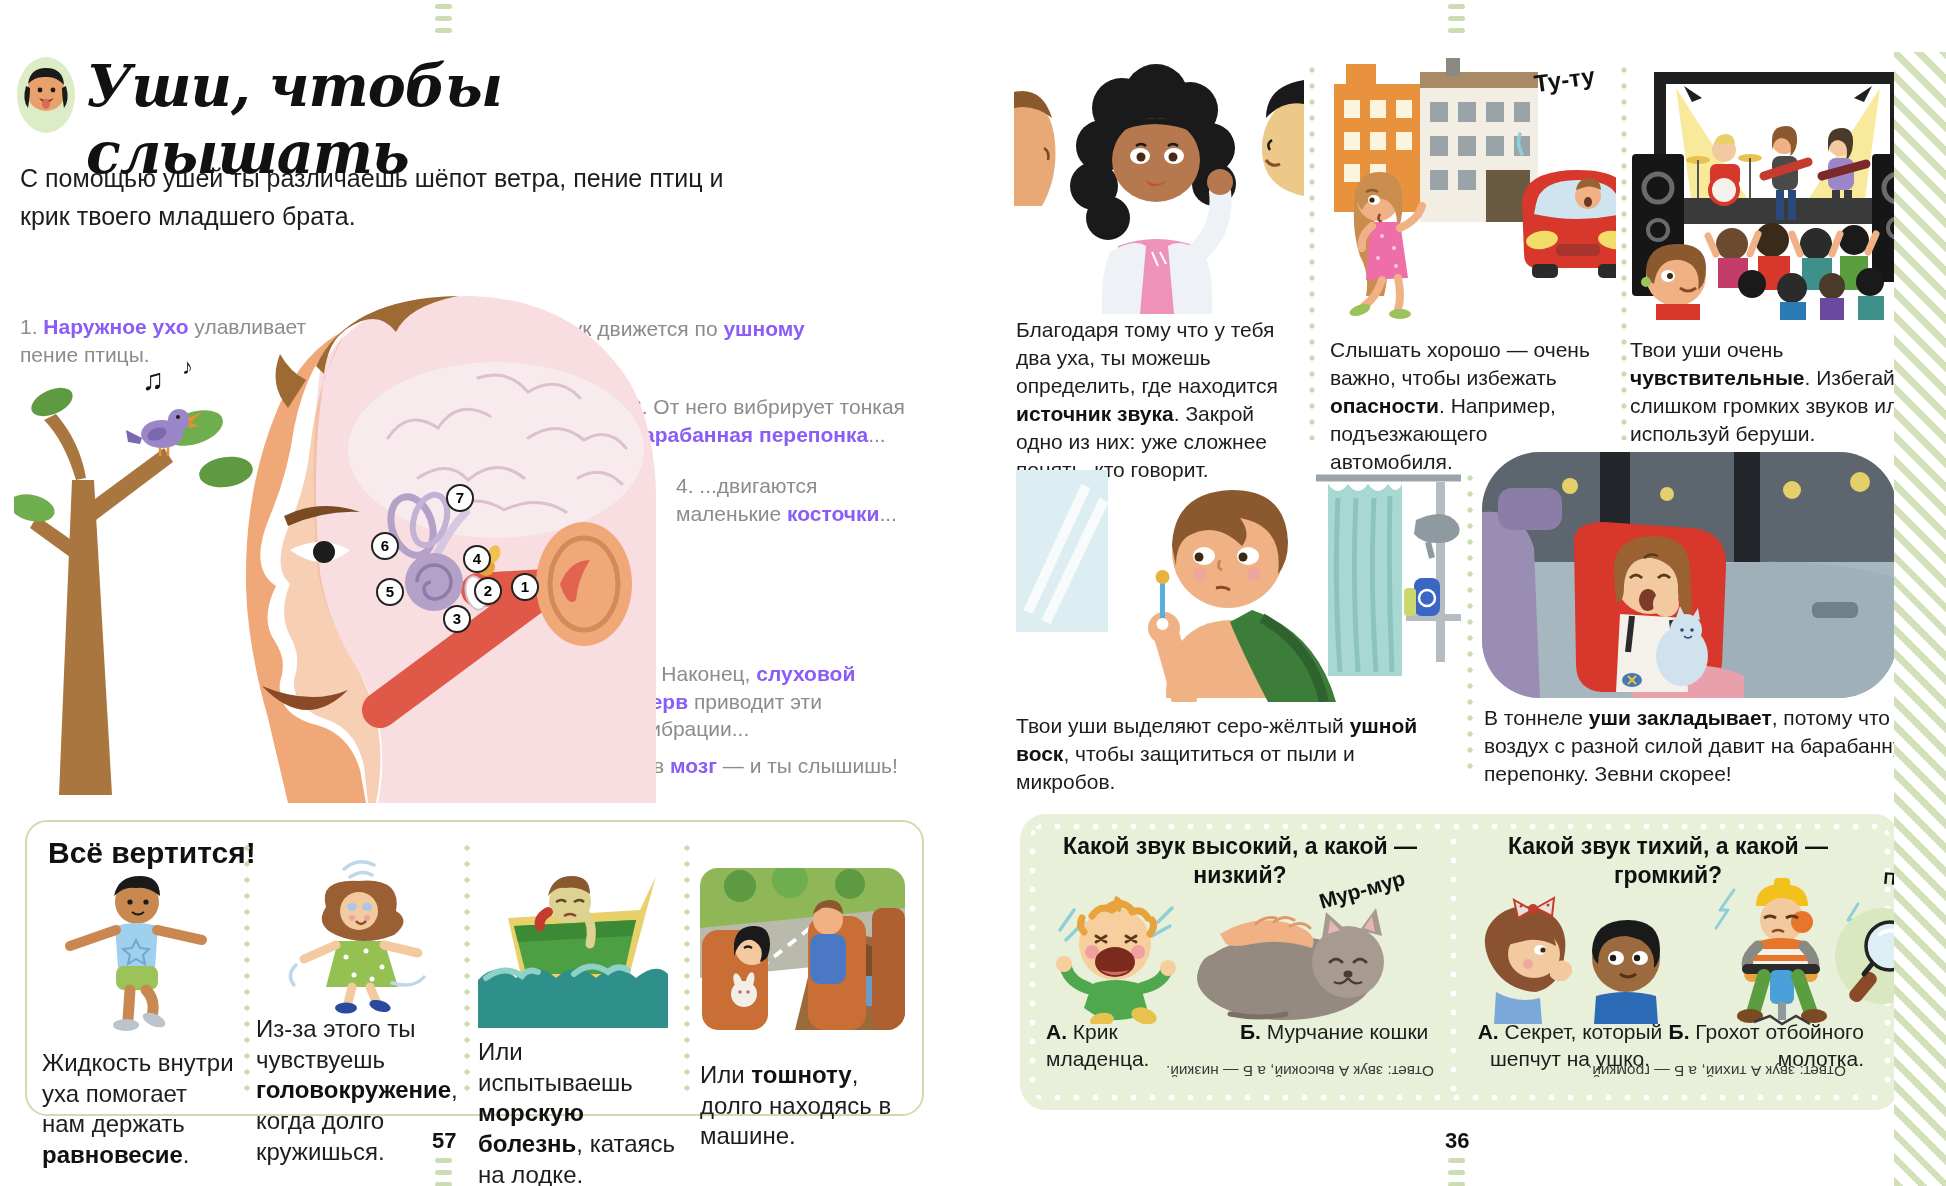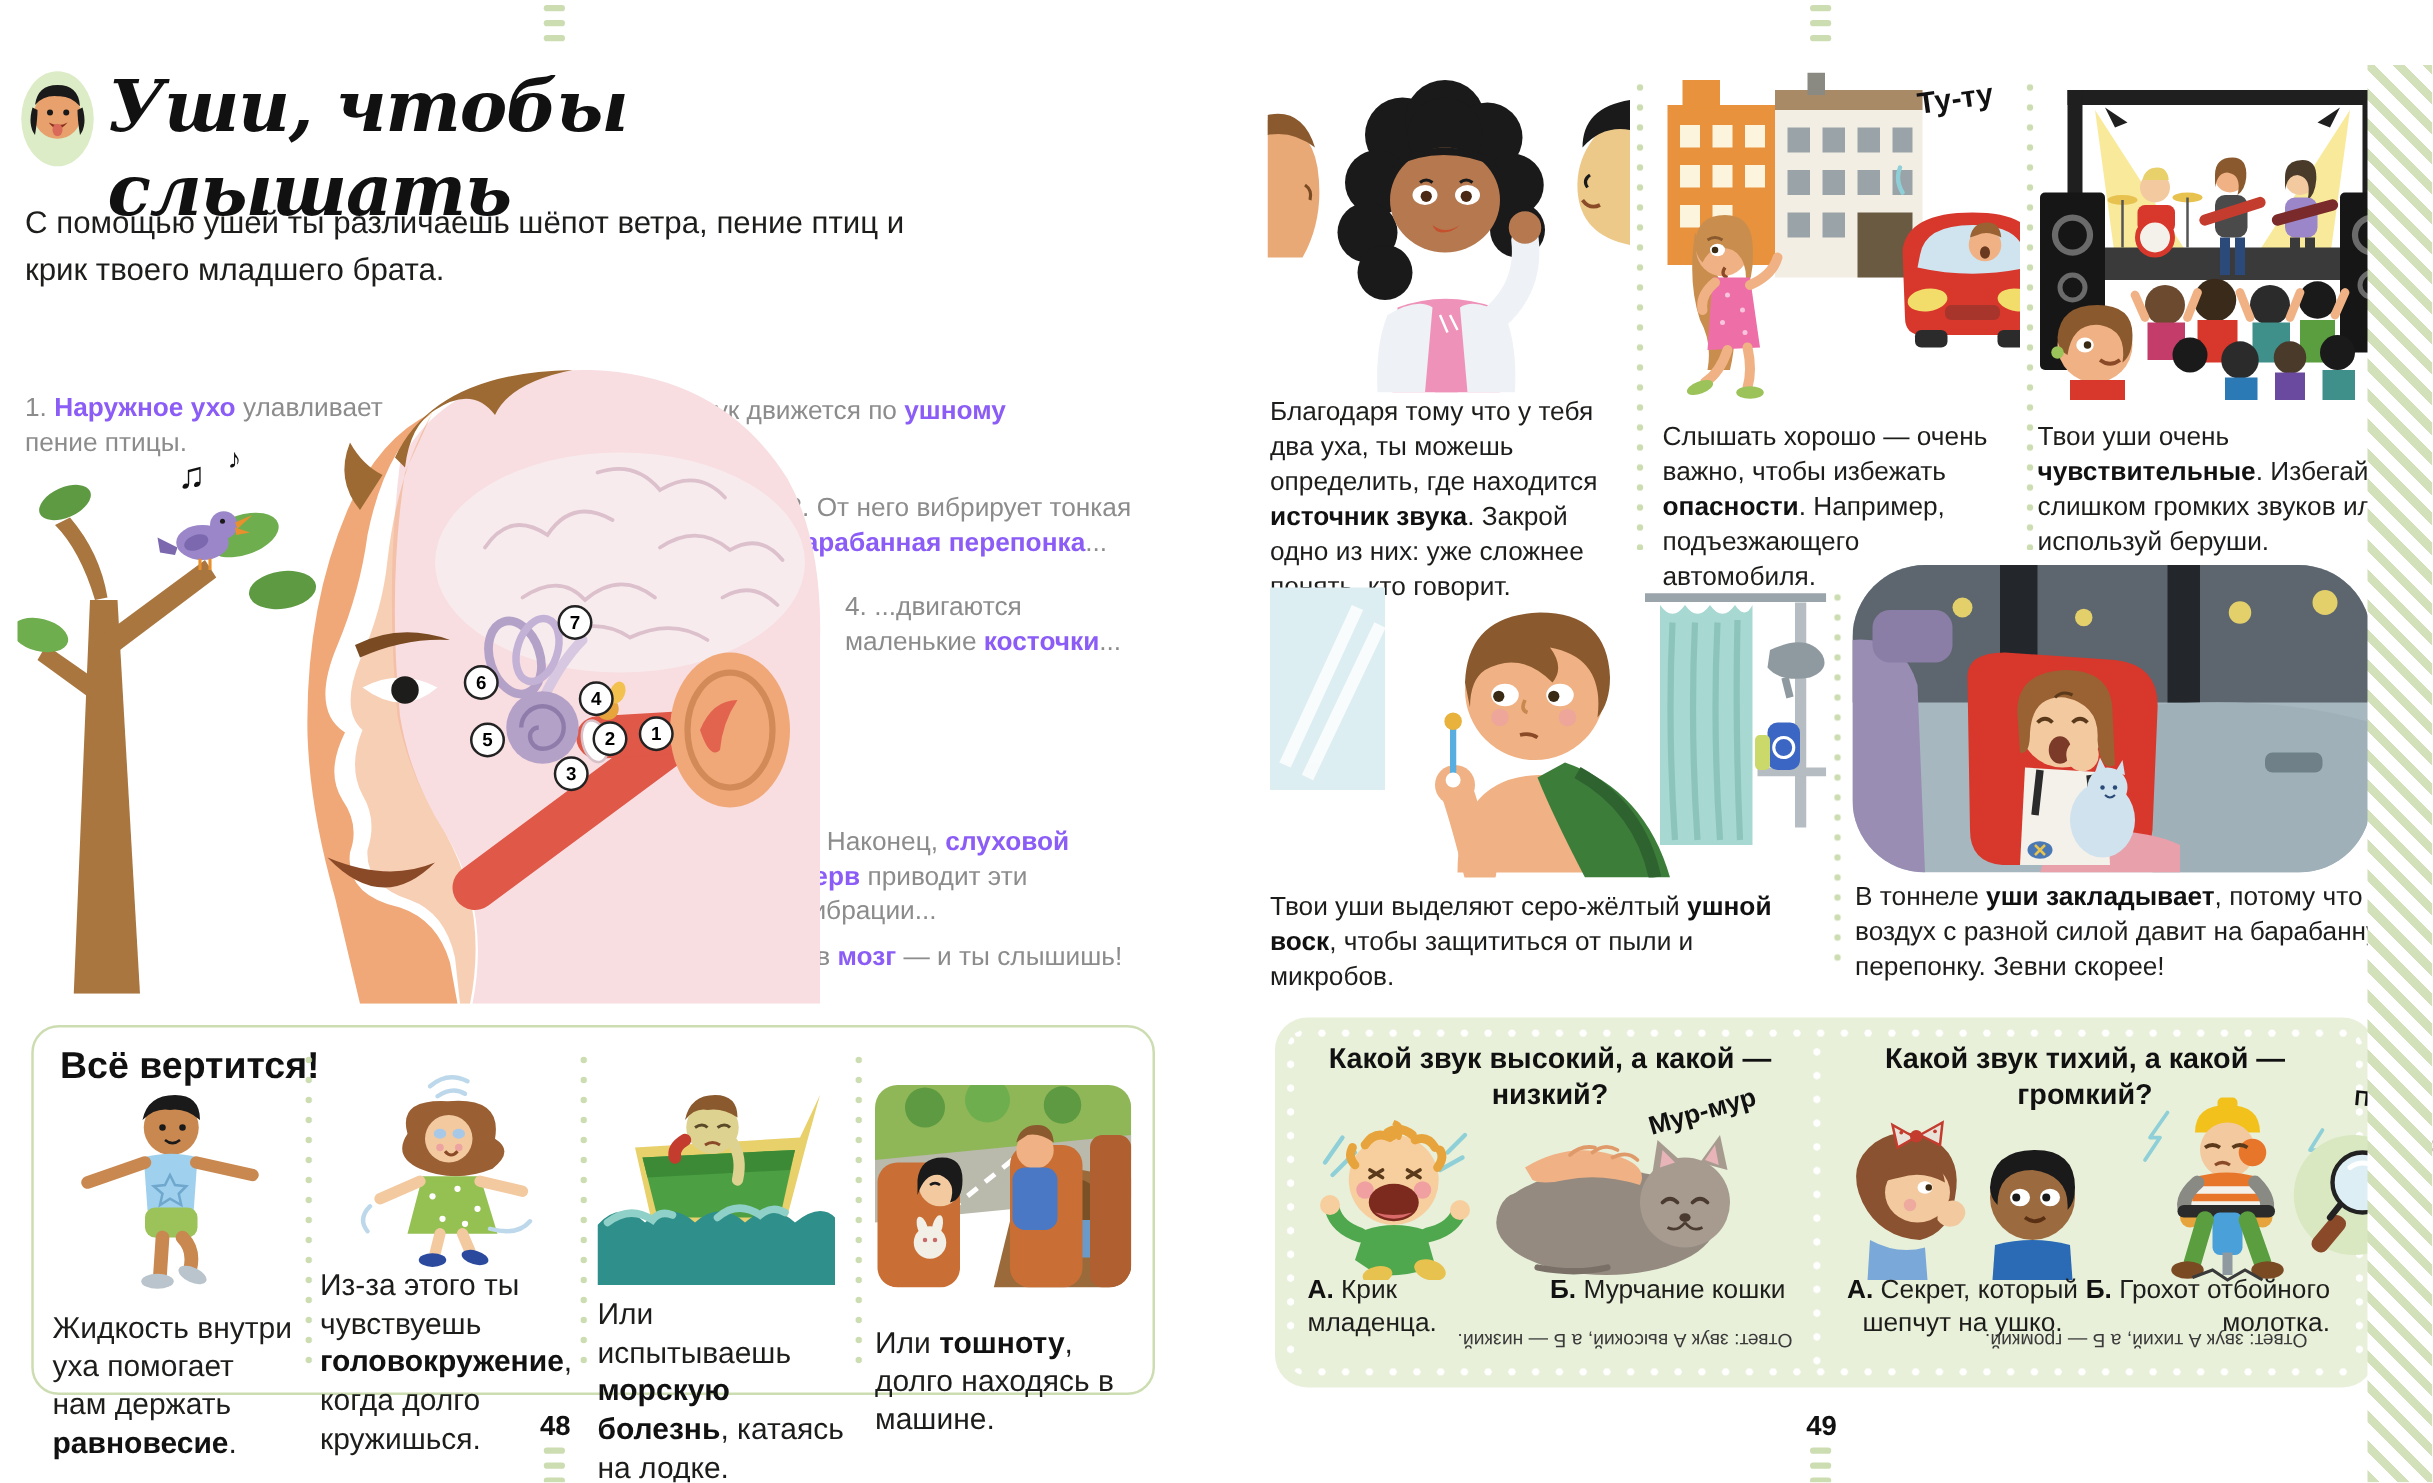--- a/index.html
+++ b/index.html
@@ -257,21 +257,21 @@
       <circle cx="44" cy="126" r="13" fill="#f2efe6"></circle>
       <ellipse cx="38" cy="114" rx="4" ry="9" fill="#f2efe6" transform="rotate(-18 38 114)"></ellipse>
       <ellipse cx="50" cy="113" rx="4" ry="9" fill="#f2efe6" transform="rotate(14 50 113)"></ellipse>
       <circle cx="40" cy="124" r="1.8" fill="#c96a6a"></circle>
         <circle cx="48" cy="124" r="1.8" fill="#c96a6a"></circle>
       <rect x="172" y="40" width="33" height="122" rx="10" fill="#b06030"></rect>
     </g>
   </svg>
   <div class="abs cap-s" style="left:700px;top:1060px;width:208px;"><span>Или </span><b>тошноту</b><span>, долго находясь в машине.</span></div>
 
-  <div class="abs pagenum" style="left:432px;top:1128px;">48</div>
+  <div class="abs pagenum" style="left:432px;top:1128px;">57</div>
   <div class="abs dash-ladder" style="left:435px;top:1158px;">
       <i></i>
       <i></i>
       <i></i>
     </div>
 
   <div class="abs dash-ladder" style="left:1448px;top:4px;">
       <i></i>
       <i></i>
       <i></i>
@@ -675,21 +675,21 @@
       <rect x="28" y="100" width="14" height="34" rx="6" fill="#8a4a2a" transform="rotate(40 35 117)"></rect>
       <circle cx="62" cy="76" r="24" fill="#ddeef5" stroke="#222222" stroke-width="3.5"></circle>
       <path d="M52,64 Q60,58 70,62" stroke="#ffffff" stroke-width="4" fill="none" stroke-linecap="round"></path>
       <path d="M44,94 L36,104" stroke="#222222" stroke-width="5" stroke-linecap="round"></path>
     </g>
     <text font-size="17" font-weight="bold" fill="#111" letter-spacing="1">
       <textPath href="#badgearc">Повеселись!</textPath>
     </text>
   </svg>
 
-  <div class="abs pagenum" style="left:1445px;top:1128px;">49</div>
+  <div class="abs pagenum" style="left:1445px;top:1128px;">36</div>
   <div class="abs dash-ladder" style="left:1448px;top:1158px;">
       <i></i>
       <i></i>
       <i></i>
     </div>
 
   <div class="abs edge-stripes" style="left:1894px;top:52px;width:52px;height:1134px;"></div>
 
 </div>
 

